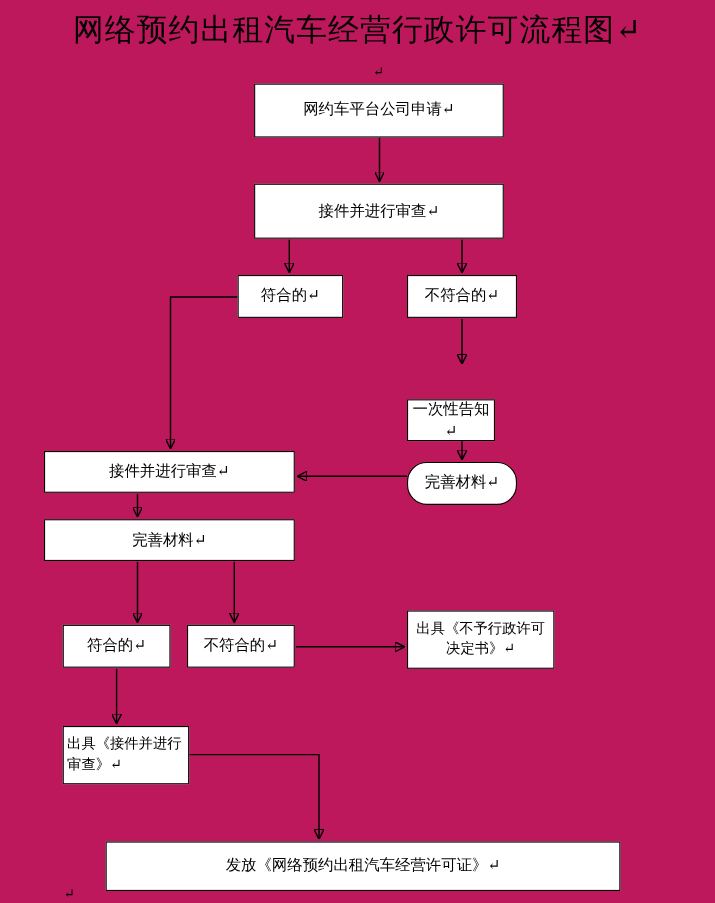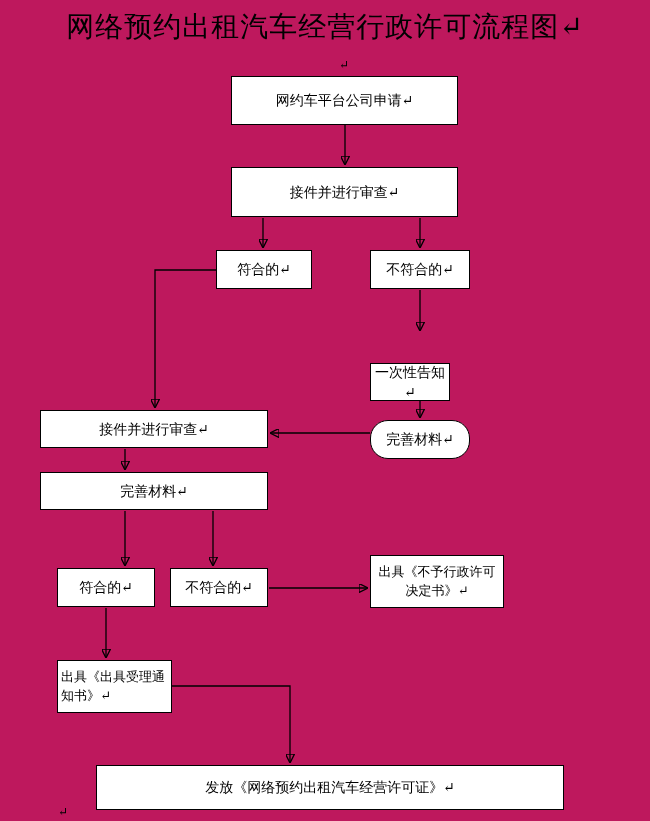--- a/index.html
+++ b/index.html
@@ -143,21 +143,21 @@
 
   <div class="node" id="n-noncomp2">
     <span>不符合的↵</span>
   </div>
 
   <div class="node" id="n-denial">
     <span>出具《不予行政许可决定书》↵</span>
   </div>
 
   <div class="node" id="n-approval">
-    <span>出具《出具受理通知书》↵</span>
+    <span>出具《接件并进行审查》↵</span>
   </div>
 
   <div class="node" id="n-issue">
     <span>发放《网络预约出租汽车经营许可证》↵</span>
   </div>
 
   <span class="pmark pmark-bottom">↵</span>
 
 </div>
 

